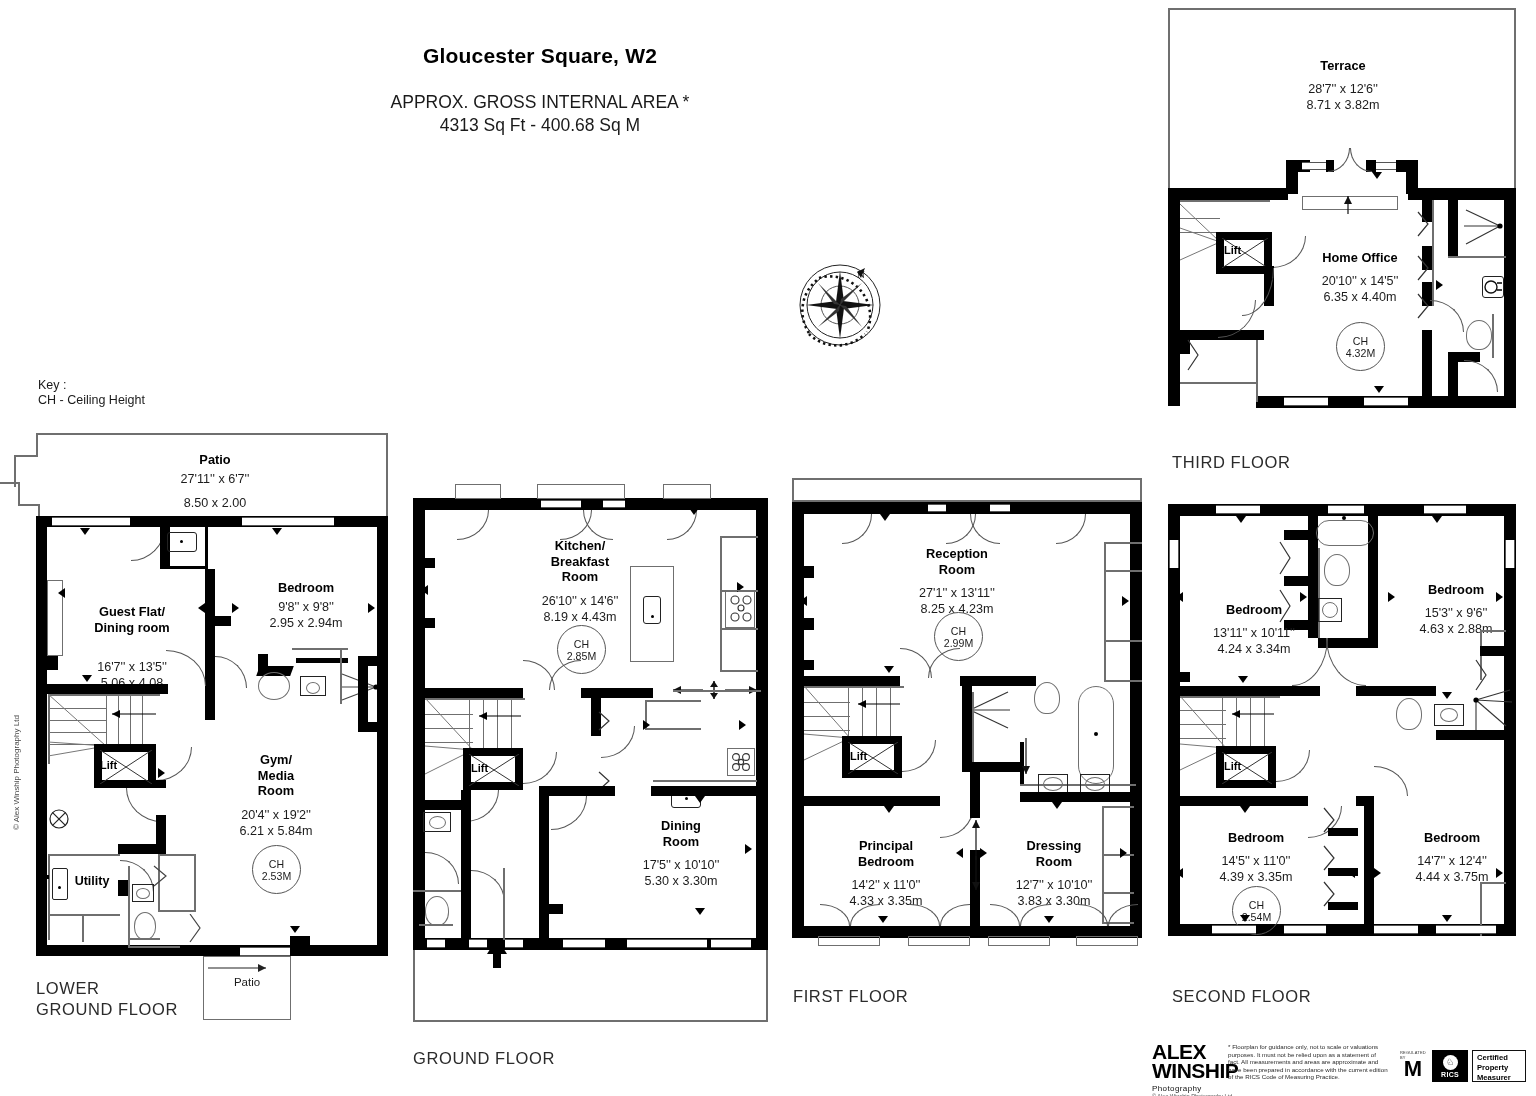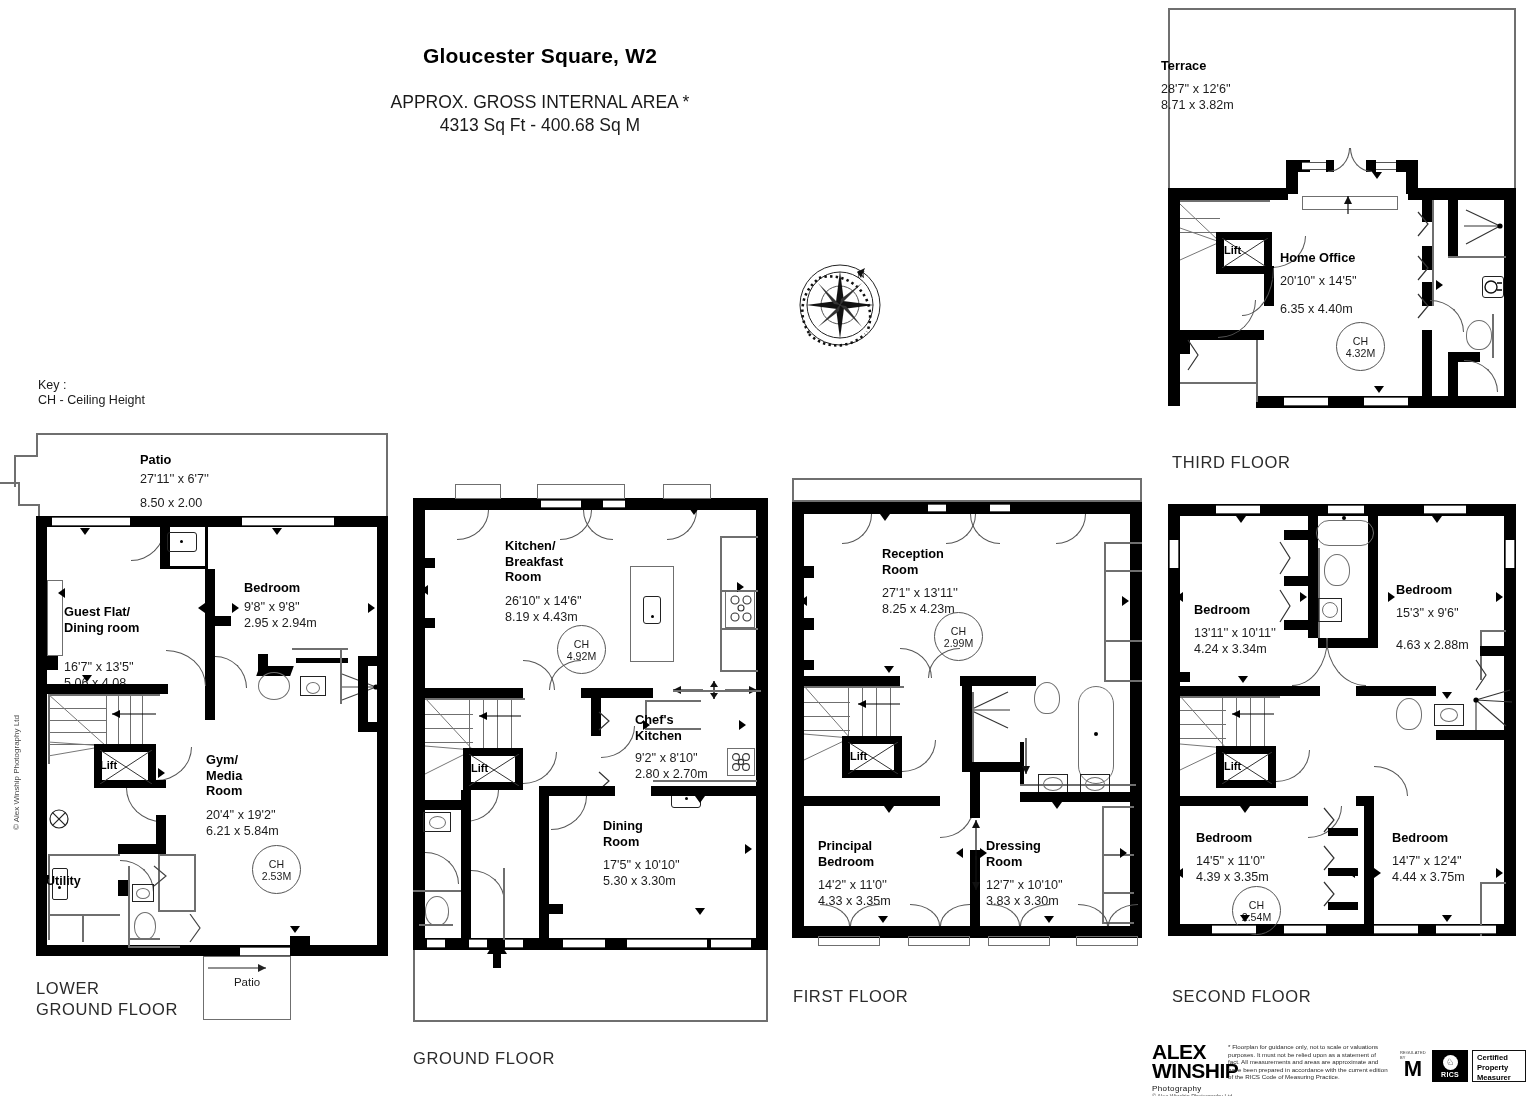--- a/index.html
+++ b/index.html
@@ -46,21 +46,21 @@
   .winv{position:absolute;background:#fff;border-left:1.4px solid #555;border-right:1.4px solid #555;box-sizing:border-box;}
 
   
   .sw{position:absolute;border:1.2px solid #555;box-sizing:border-box;}
   .sw-br{border-top:none;border-left:none;border-radius:0 0 100% 0;}
   .sw-bl{border-top:none;border-right:none;border-radius:0 0 0 100%;}
   .sw-tr{border-bottom:none;border-left:none;border-radius:0 100% 0 0;}
   .sw-tl{border-bottom:none;border-right:none;border-radius:100% 0 0 0;}
 
   
-  .rm{position:absolute;line-height:14.5px;}
+  .rm{position:absolute;text-align:center;line-height:14.5px;}
   .rm .nm{font-size:12.8px;font-weight:bold;color:#000;line-height:15.5px;}
   .rm .dim{font-size:12.6px;color:#1c1c1c;line-height:16px;margin-top:3px;white-space:nowrap;}
   .rm.sm .nm{font-size:11px;}
 
   
   .ch{position:absolute;width:47px;height:47px;border:1.3px solid #555;border-radius:50%;
       display:flex;flex-direction:column;align-items:center;justify-content:center;
       font-size:10.6px;color:#1c1c1c;line-height:12px;}
 
   
@@ -368,21 +368,21 @@
     <div class="rm" style="left:100px;top:68px;width:150px;">
       <div class="nm" style="white-space:pre-line">Kitchen/
 Breakfast
 Room</div>
       <div class="dim" style="margin-top:8px">26'10'' x 14'6''</div>
       <div class="dim" style="margin-top:0">8.19 x 4.43m</div>
     </div>
 
     <div class="ch" style="left:152px;top:155px;">
       <span>CH</span>
-      <span>4.92M</span>
+      <span>2.85M</span>
     </div>
 
     <div class="box" style="left:225px;top:96px;width:44px;height:96px;"></div>
     <div class="boxk" style="left:238px;top:126px;width:18px;height:28px;border-radius:3px;"></div>
     <div class="ln" style="left:246px;top:145px;width:3px;height:3px;border-radius:50%;background:#000;"></div>
 
     <div class="ln" style="left:315px;top:66px;width:2px;height:136px;"></div>
     <div class="ln" style="left:315px;top:66px;width:38px;height:2px;"></div>
     <div class="ln" style="left:315px;top:120px;width:38px;height:2px;"></div>
     <div class="ln" style="left:315px;top:158px;width:38px;height:2px;"></div>
@@ -421,26 +421,20 @@
     </svg>
     <div class="ln" style="left:268px;top:220px;width:88px;height:2px;"></div>
     <div class="sw sw-br" style="left:196px;top:256px;width:34px;height:32px;"></div>
     <svg style="position:absolute;left:190px;top:240px;" width="28" height="22">
       <path d="M4 2 L14 11 L4 20" fill="none" stroke="#333" stroke-width="1.2"></path>
     </svg>
     <svg style="position:absolute;left:190px;top:300px;" width="28" height="22">
       <path d="M4 2 L14 11 L4 20" fill="none" stroke="#333" stroke-width="1.2"></path>
     </svg>
 
-    <div class="rm" style="left:230px;top:242px;width:128px;">
-      <div class="nm" style="white-space:pre-line">Chef's
-Kitchen</div>
-      <div class="dim" style="margin-top:7px">9'2'' x 8'10''</div>
-      <div class="dim" style="margin-top:0">2.80 x 2.70m</div>
-    </div>
     <div class="tri-r" style="left:334px;top:250px;"></div>
 
     <div class="box" style="left:322px;top:278px;width:28px;height:28px;"></div>
     <svg style="position:absolute;left:324px;top:280px;" width="24" height="24">
       <g fill="none" stroke="#333" stroke-width="1.1">
         <circle cx="7" cy="7" r="3.4"></circle>
           <circle cx="17" cy="7" r="3.4"></circle>
         <circle cx="7" cy="17" r="3.4"></circle>
           <circle cx="17" cy="17" r="3.4"></circle>
         <circle cx="12" cy="12" r="2.6"></circle>
@@ -751,21 +745,21 @@
 
     <div class="rm" style="left:34px;top:112px;width:120px;">
       <div class="nm">Bedroom</div>
       <div class="dim" style="margin-top:7px">13'11'' x 10'11''</div>
       <div class="dim" style="margin-top:0">4.24 x 3.34m</div>
     </div>
 
     <div class="rm" style="left:236px;top:92px;width:120px;">
       <div class="nm">Bedroom</div>
       <div class="dim" style="margin-top:7px">15'3'' x 9'6''</div>
-      <div class="dim" style="margin-top:16px">4.63 x 2.88m</div>
+      <div class="dim" style="margin-top:0">4.63 x 2.88m</div>
     </div>
 
     <div class="ln" style="left:320px;top:140px;width:2px;height:50px;"></div>
     <div class="ln" style="left:320px;top:140px;width:26px;height:2px;"></div>
     <div class="w" style="left:320px;top:156px;width:26px;height:10px;"></div>
     <svg style="position:absolute;left:312px;top:166px;" width="24" height="38">
       <path d="M4 4 L14 19 L4 34" fill="none" stroke="#333" stroke-width="1.2"></path>
     </svg>
 
     <div class="w" style="left:8px;top:182px;width:22px;height:10px;"></div>
@@ -944,21 +938,21 @@
     <svg style="position:absolute;left:24px;top:336px;" width="24" height="38">
       <path d="M4 4 L14 19 L4 34" fill="none" stroke="#333" stroke-width="1.2"></path>
     </svg>
     <div class="sw sw-br" style="left:58px;top:300px;width:38px;height:38px;"></div>
     <div class="ln" style="left:96px;top:340px;width:2px;height:62px;"></div>
     <div class="ln" style="left:20px;top:382px;width:78px;height:2px;"></div>
 
     <div class="rm" style="left:120px;top:250px;width:160px;">
       <div class="nm">Home Office</div>
       <div class="dim" style="margin-top:7px">20'10'' x 14'5''</div>
-      <div class="dim" style="margin-top:12px">6.35 x 4.40m</div>
+      <div class="dim" style="margin-top:0">6.35 x 4.40m</div>
     </div>
     <div class="ch" style="left:176px;top:322px;">
       <span>CH</span>
       <span>4.32M</span>
     </div>
 
     <div class="w" style="left:262px;top:200px;width:10px;height:22px;"></div>
     <div class="w" style="left:262px;top:246px;width:10px;height:24px;"></div>
     <div class="w" style="left:262px;top:282px;width:10px;height:24px;"></div>
     <div class="ln" style="left:272px;top:200px;width:2px;height:106px;"></div>

